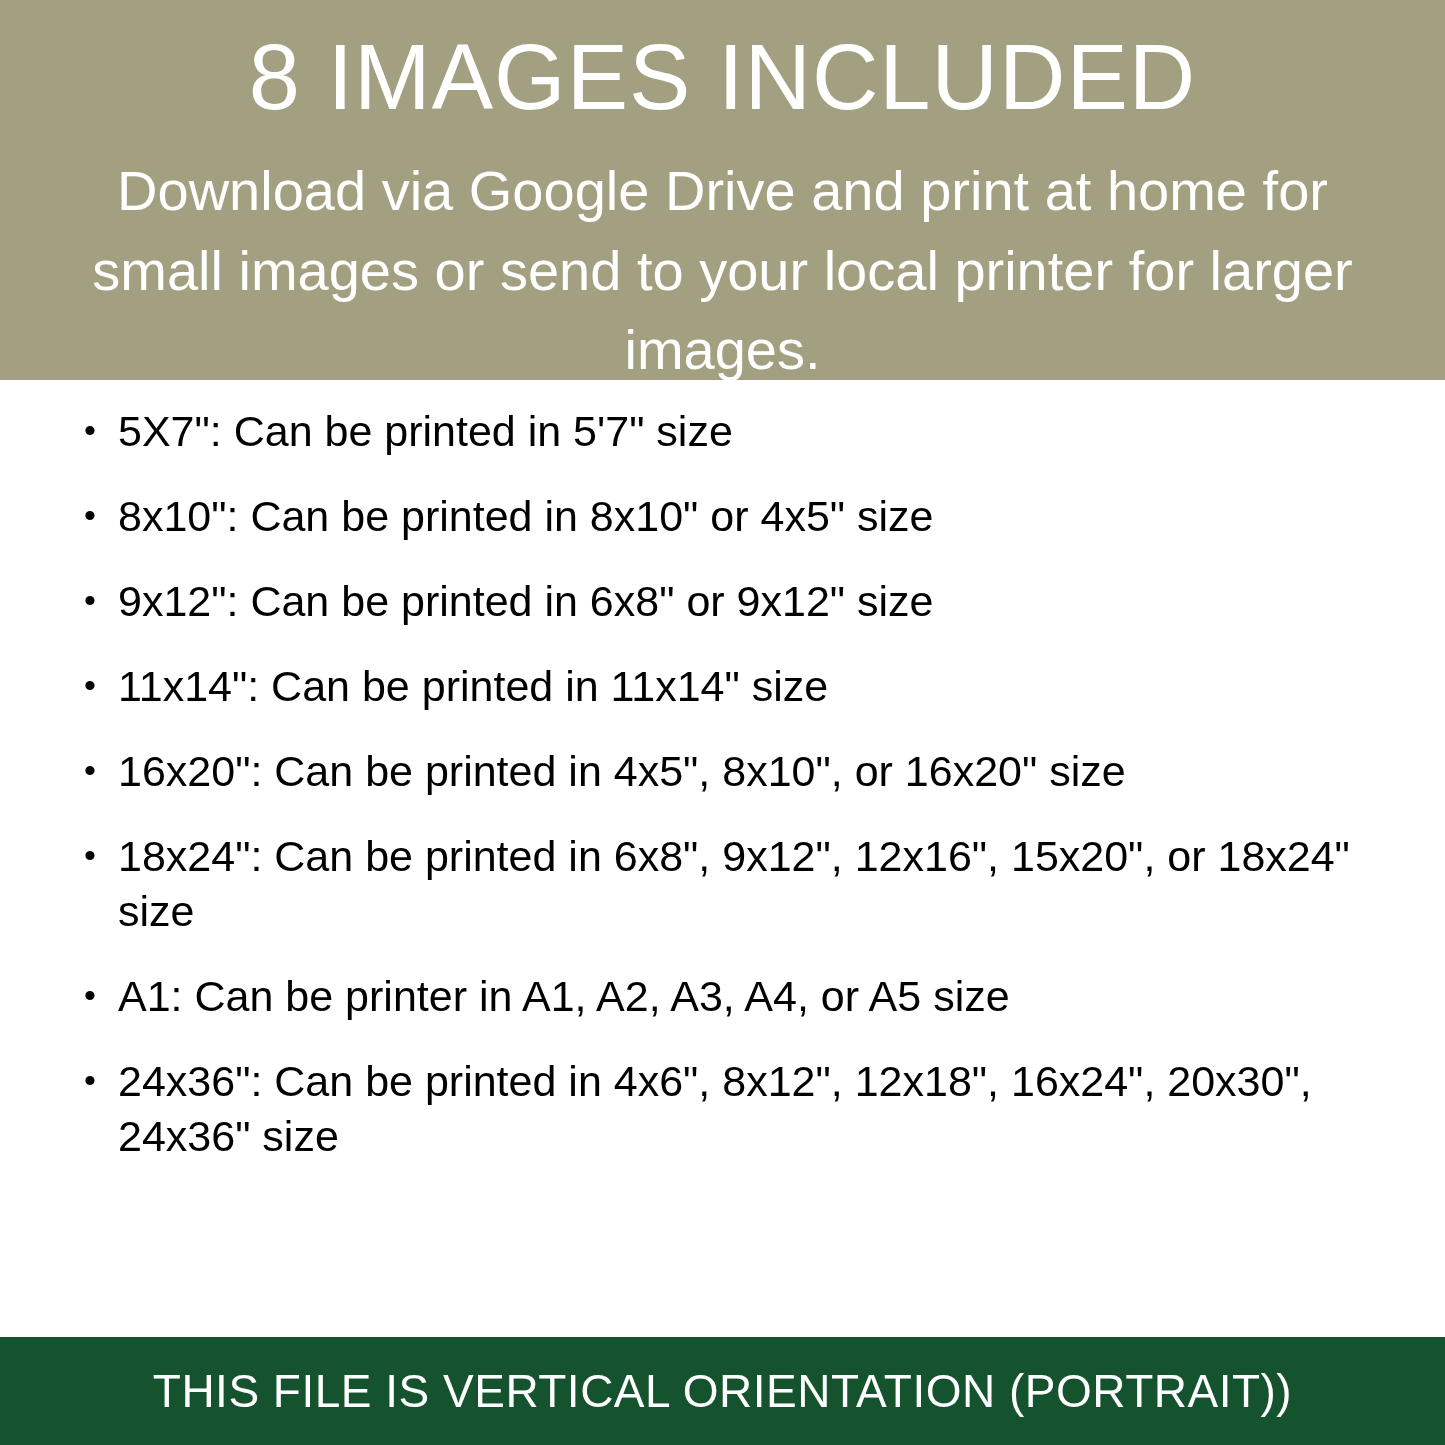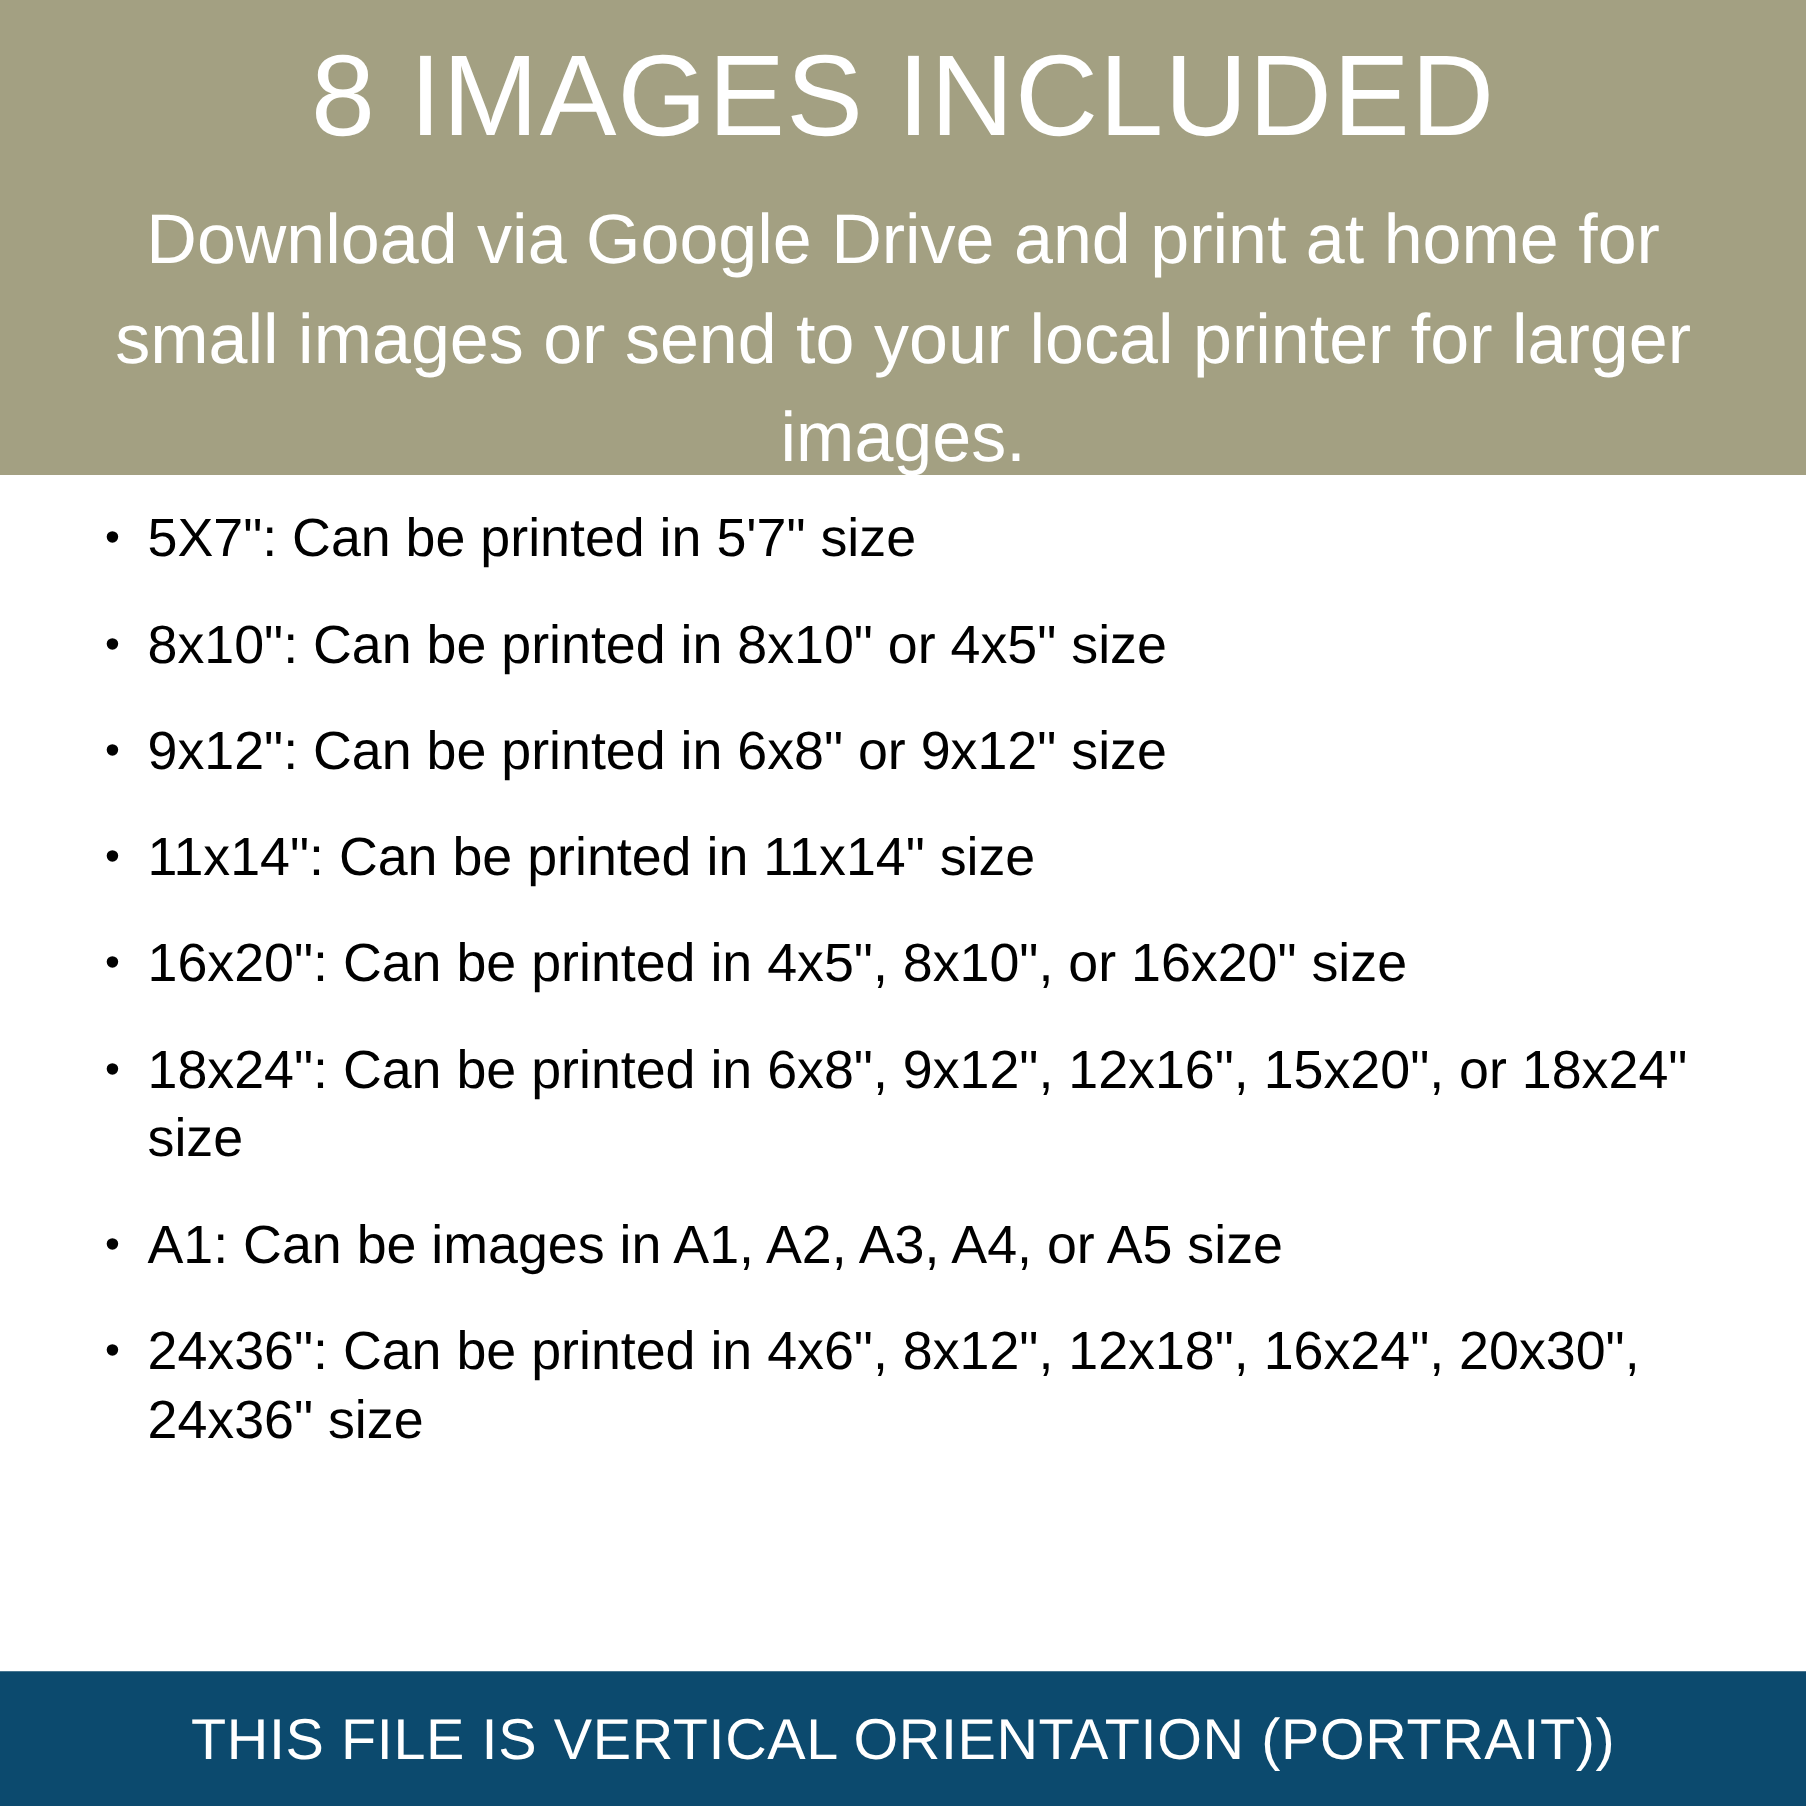--- a/index.html
+++ b/index.html
@@ -72,21 +72,21 @@
   ul.size-list li::before {
     content: "\2022";
     position: absolute;
     left: 44px;
     top: 0;
     font-size: 34px;
     line-height: 1.55;
     color: #000000;
   }
   .footer {
-    background: #0c4a6e;
+    background: #14532d;
     color: #ffffff;
     height: 108px;
     display: flex;
     align-items: center;
     justify-content: center;
     text-align: left;
   }
   .footer-text {
     font-size: 46px;
     font-weight: 400;
@@ -105,21 +105,21 @@
   </div>
 
   <div class="body-area">
     <ul class="size-list">
       <li>5X7": Can be printed in 5'7" size</li>
       <li>8x10": Can be printed in 8x10" or 4x5" size</li>
       <li>9x12": Can be printed in 6x8" or 9x12" size</li>
       <li>11x14": Can be printed in 11x14" size</li>
       <li>16x20": Can be printed in 4x5", 8x10", or 16x20" size</li>
       <li>18x24": Can be printed in 6x8", 9x12", 12x16", 15x20", or 18x24" size</li>
-      <li>A1: Can be images in A1, A2, A3, A4, or A5 size</li>
+      <li>A1: Can be printer in A1, A2, A3, A4, or A5 size</li>
       <li>24x36": Can be printed in 4x6", 8x12", 12x18", 16x24", 20x30", 24x36" size</li>
     </ul>
   </div>
 
   <div class="footer">
     <p class="footer-text">THIS FILE IS VERTICAL ORIENTATION (PORTRAIT))</p>
   </div>
 
 </div>
 

